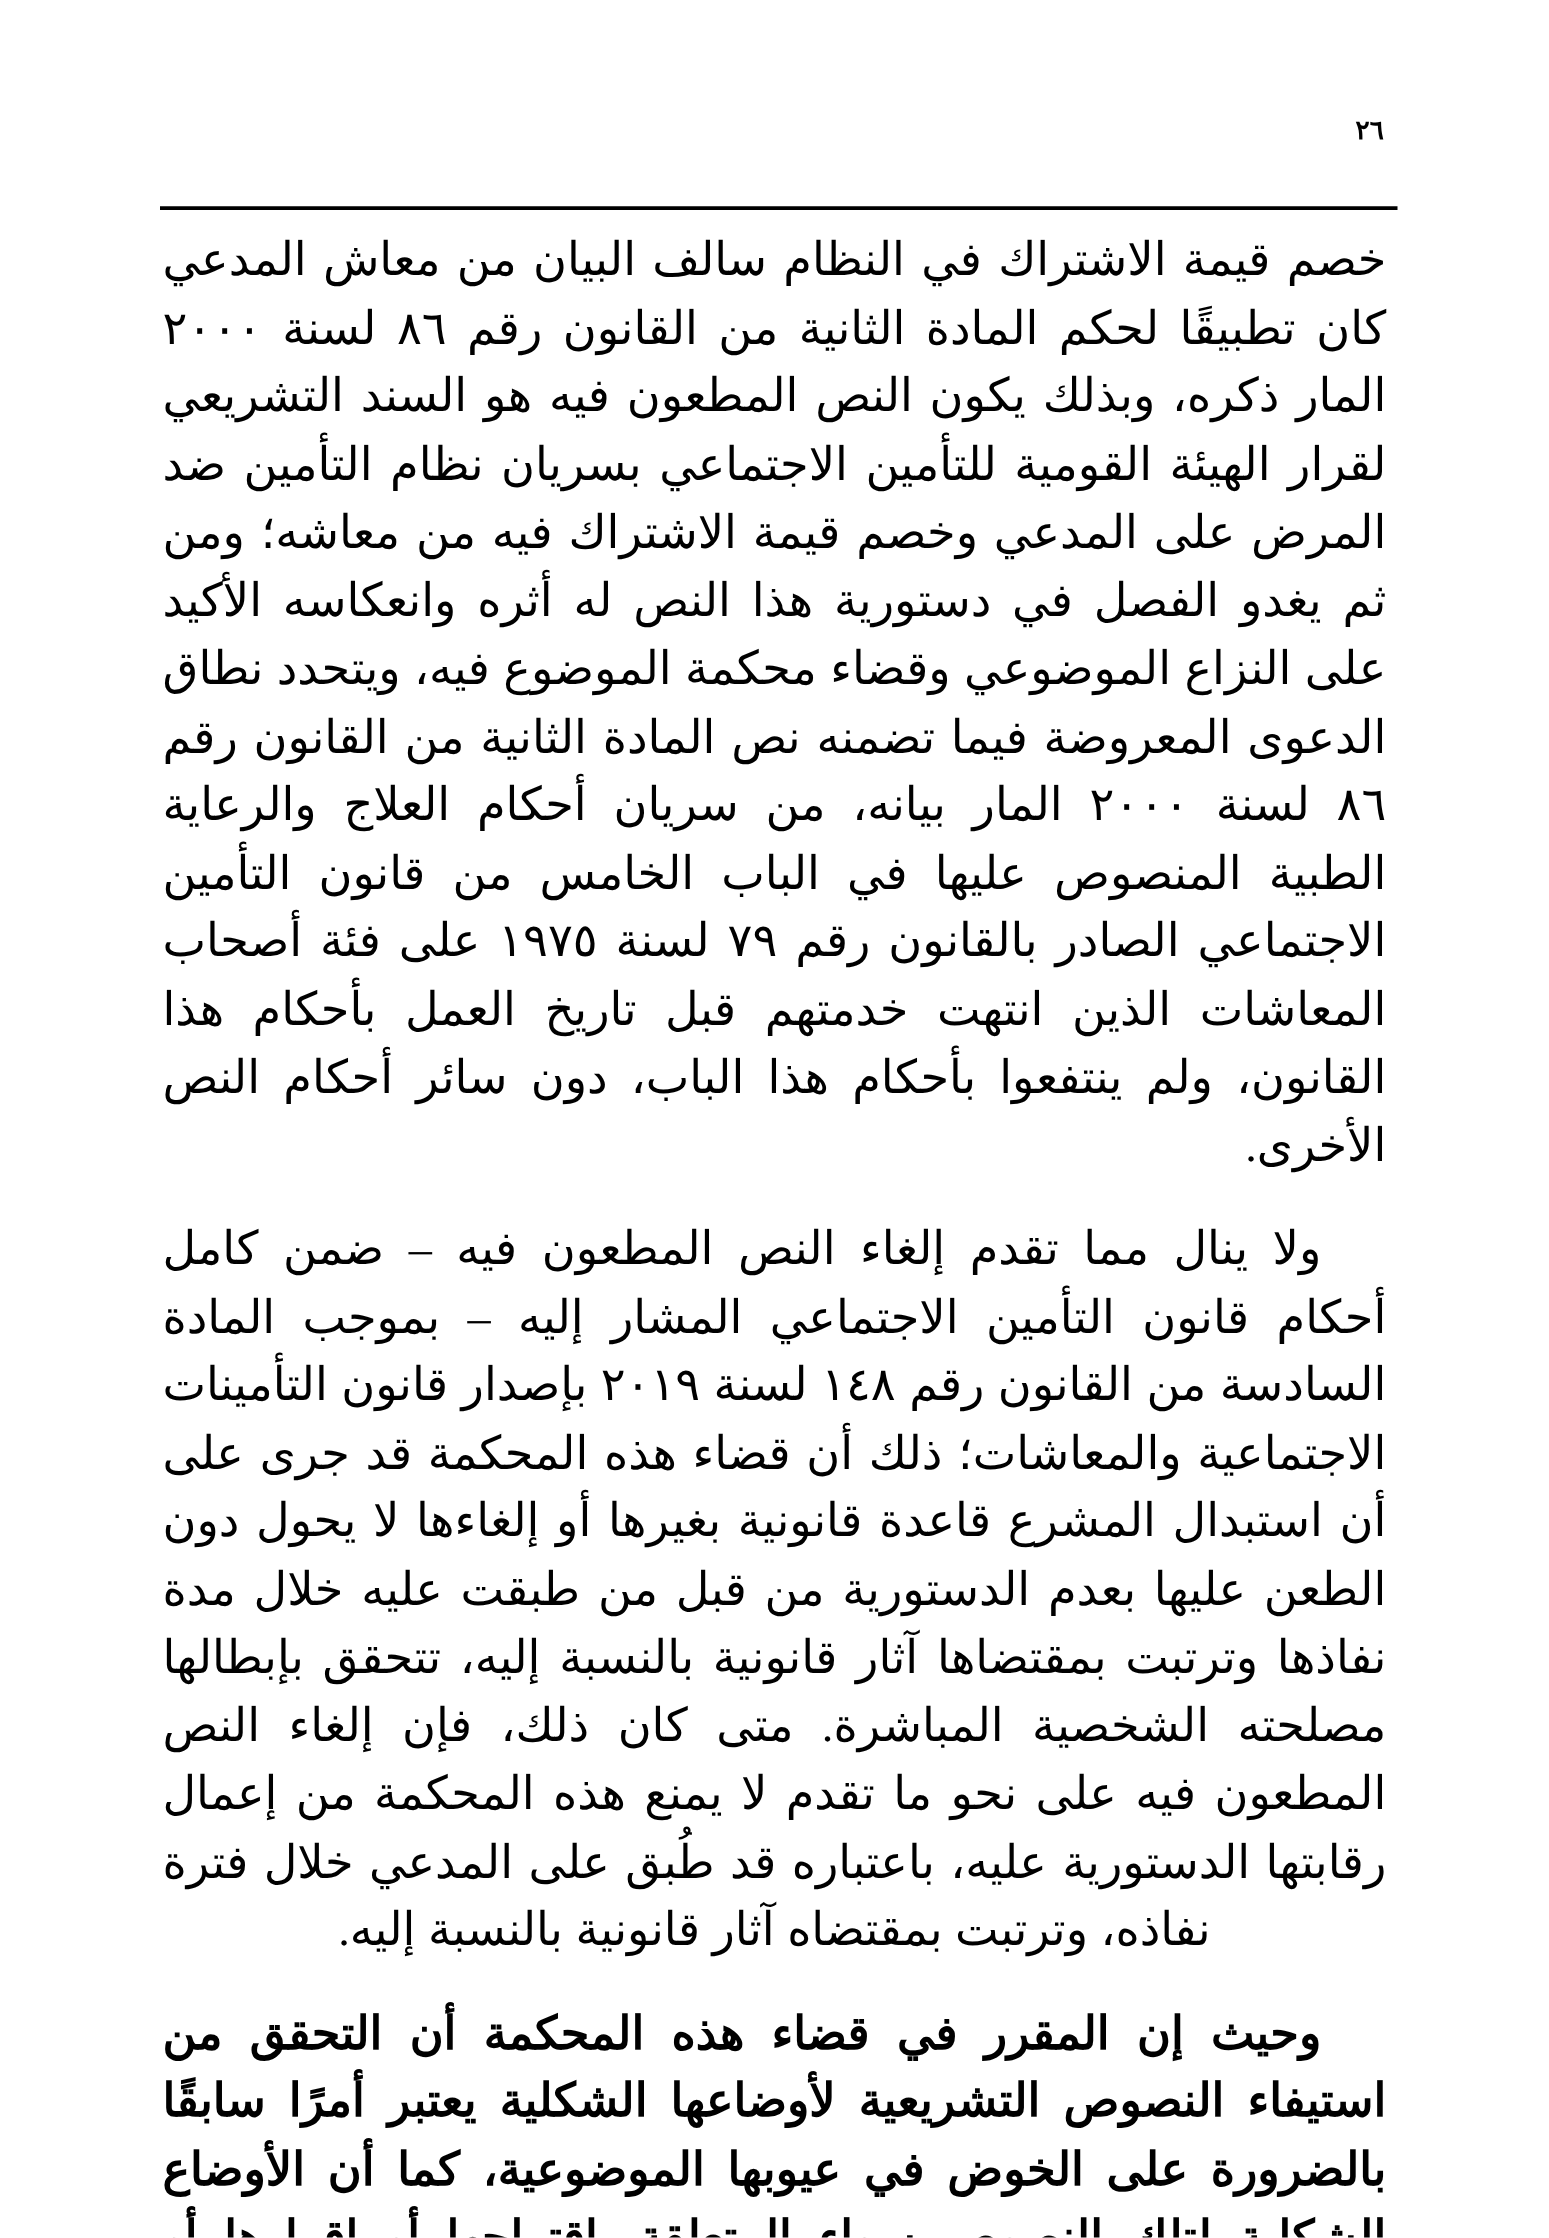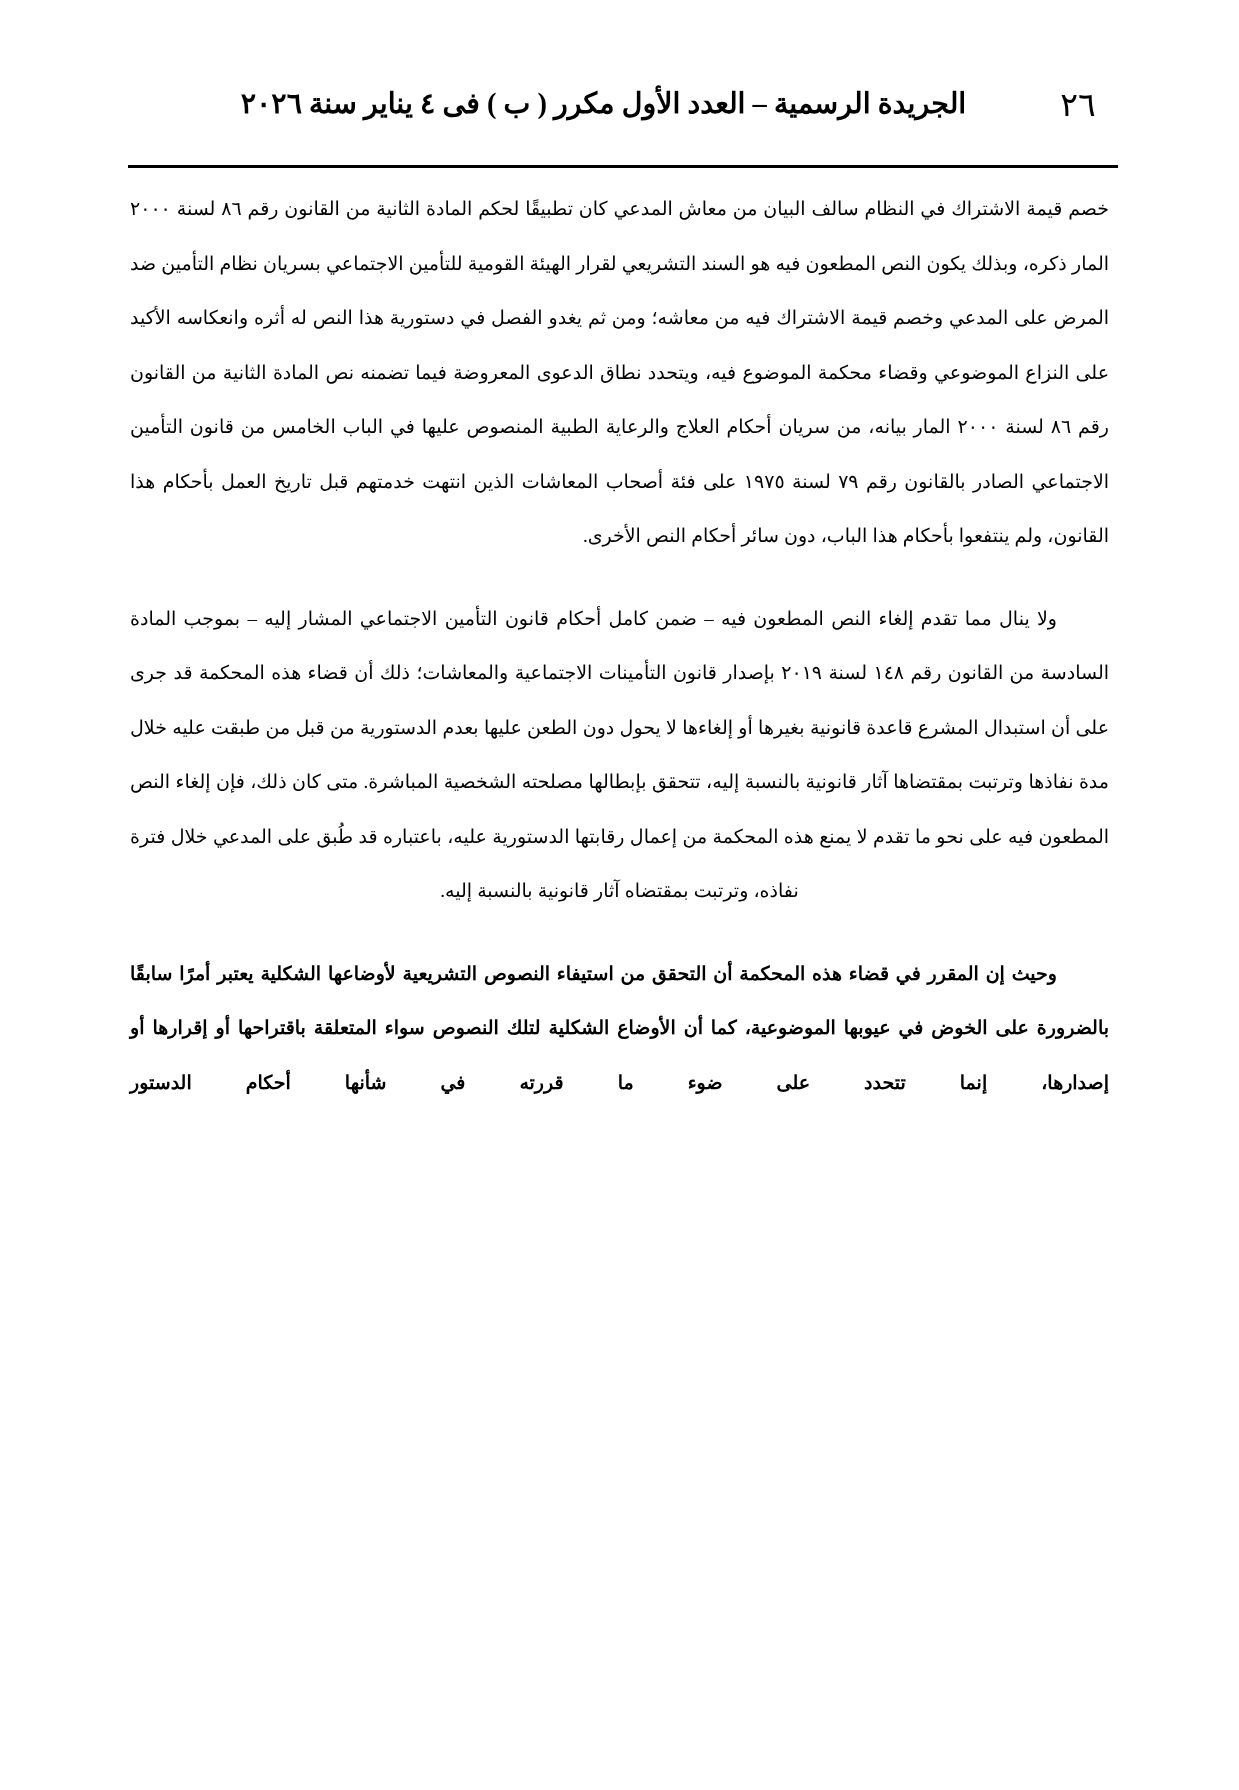--- a/index.html
+++ b/index.html
@@ -44,25 +44,25 @@
     font-weight: 700;
     line-height: 1.15;
     letter-spacing: 0px;
     white-space: nowrap;
     direction: rtl;
     padding-left: 30px;
   }
 
   .page-number {
     flex: 0 0 auto;
-    font-size: 33px;
-    font-weight: 400;
+    font-size: 21px;
+    font-weight: 700;
     direction: rtl;
     min-width: 58px;
-    text-align: center;
+    text-align: right;
     padding-right: 8px;
   }
 
   .header-rule {
     position: absolute;
     top: 165px;
     left: 128px;
     width: 990px;
     height: 3px;
     background: #000000;
@@ -74,21 +74,21 @@
     top: 182px;
     right: 130px;
     left: 130px;
     direction: rtl;
     text-align: justify;
     text-align-last: justify;
   }
 
   p.para {
     margin: 0 0 28px 0;
-    font-size: 19px;
+    font-size: 37px;
     line-height: 54.5px;
     font-weight: 400;
     text-align: justify;
     text-align-last: justify;
     word-spacing: 0.02em;
   }
 
   p.para.indent {
     text-indent: 52px;
   }
@@ -106,21 +106,20 @@
     font-weight: bold;
   }
 </style>
 </head>
 <body>
 
 <div class="page">
 
   <div class="page-header">
     <div class="page-number">٢٦</div>
-    <div class="header-title">الجريدة الرسمية – العدد الأول مكرر ( ب ) فى ٤ يناير سنة ٢٠٢٦</div>
   </div>
 
   <div class="header-rule"></div>
 
   <div class="body-text">
     <p class="para last-natural">خصم قيمة الاشتراك في النظام سالف البيان من معاش المدعي كان تطبيقًا لحكم المادة الثانية من القانون رقم ٨٦ لسنة ٢٠٠٠ المار ذكره، وبذلك يكون النص المطعون فيه هو السند التشريعي لقرار الهيئة القومية للتأمين الاجتماعي بسريان نظام التأمين ضد المرض على المدعي وخصم قيمة الاشتراك فيه من معاشه؛ ومن ثم يغدو الفصل في دستورية هذا النص له أثره وانعكاسه الأكيد على النزاع الموضوعي وقضاء محكمة الموضوع فيه، ويتحدد نطاق الدعوى المعروضة فيما تضمنه نص المادة الثانية من القانون رقم ٨٦ لسنة ٢٠٠٠ المار بيانه، من سريان أحكام العلاج والرعاية الطبية المنصوص عليها في الباب الخامس من قانون التأمين الاجتماعي الصادر بالقانون رقم ٧٩ لسنة ١٩٧٥ على فئة أصحاب المعاشات الذين انتهت خدمتهم قبل تاريخ العمل بأحكام هذا القانون، ولم ينتفعوا بأحكام هذا الباب، دون سائر أحكام النص الأخرى.</p>
     <p class="para indent last-center">ولا ينال مما تقدم إلغاء النص المطعون فيه – ضمن كامل أحكام قانون التأمين الاجتماعي المشار إليه – بموجب المادة السادسة من القانون رقم ١٤٨ لسنة ٢٠١٩ بإصدار قانون التأمينات الاجتماعية والمعاشات؛ ذلك أن قضاء هذه المحكمة قد جرى على أن استبدال المشرع قاعدة قانونية بغيرها أو إلغاءها لا يحول دون الطعن عليها بعدم الدستورية من قبل من طبقت عليه خلال مدة نفاذها وترتبت بمقتضاها آثار قانونية بالنسبة إليه، تتحقق بإبطالها مصلحته الشخصية المباشرة. متى كان ذلك، فإن إلغاء النص المطعون فيه على نحو ما تقدم لا يمنع هذه المحكمة من إعمال رقابتها الدستورية عليه، باعتباره قد طُبق على المدعي خلال فترة نفاذه، وترتبت بمقتضاه آثار قانونية بالنسبة إليه.</p>
     <p class="para indent tail-open">وحيث إن المقرر في قضاء هذه المحكمة أن التحقق من استيفاء النصوص التشريعية لأوضاعها الشكلية يعتبر أمرًا سابقًا بالضرورة على الخوض في عيوبها الموضوعية، كما أن الأوضاع الشكلية لتلك النصوص سواء المتعلقة باقتراحها أو إقرارها أو إصدارها، إنما تتحدد على ضوء ما قررته في شأنها أحكام الدستور</p>
   </div>
 

